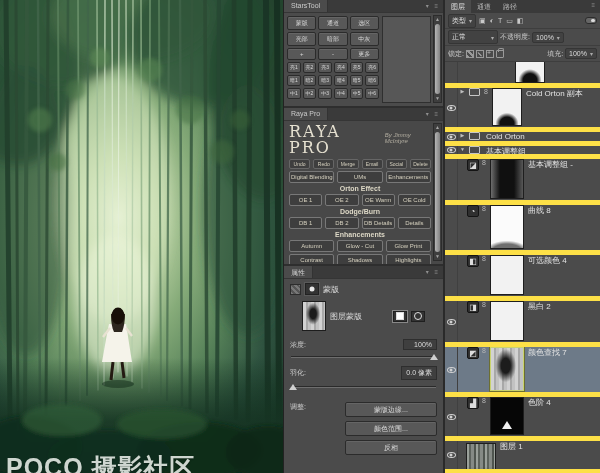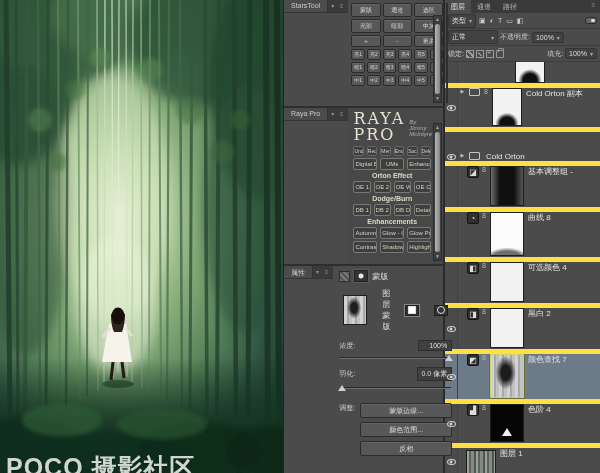--- a/index.html
+++ b/index.html
@@ -7,21 +7,21 @@
   body { font-family:"Liberation Sans", sans-serif; }
   .app { width:600px; height:473px; display:flex; background:#3a3a3a; overflow:hidden; position:relative; }
 
   
   .photo { width:283px; height:473px; position:relative; overflow:hidden; flex:none; background:#2f5340; }
   .photo svg { display:block; }
   .watermark { position:absolute; left:6px; bottom:-11px; font-size:25px; font-weight:bold; letter-spacing:1px; color:#dfe5df; opacity:.92; white-space:nowrap; text-shadow:0 1px 2px rgba(0,0,0,.35); }
 
   
   .midcol { width:160px; flex:none; display:flex; flex-direction:column; background:#2e2e2e; border-left:1px solid #222; }
-  .panel { background:#4b4b4b; display:flex; flex-direction:row; position:relative; }
+  .panel { background:#4b4b4b; display:flex; flex-direction:column; position:relative; }
   .gap { height:2px; background:#2e2e2e; flex:none; }
   .tabbar { height:13px; background:#3a3a3a; display:flex; align-items:stretch; font-size:7px; color:#ccc; flex:none; border-bottom:1px solid #353535; }
   .tab { background:#4b4b4b; padding:2px 7px 1px; border-right:1px solid #333; white-space:nowrap; }
   .tbicons { margin-left:auto; color:#8f8f8f; font-size:6px; padding:2px 3px; letter-spacing:2px; }
 
   
   .vscroll { position:absolute; right:1px; top:15px; bottom:3px; width:9px; background:#3e3e3e; border:1px solid #2c2c2c; display:flex; flex-direction:column; align-items:center; }
   .vs-arrow { font-size:5px; color:#a5a5a5; line-height:7px; }
   .vs-thumb { flex:1; width:5px; background:linear-gradient(90deg,#b5b5b5,#828282); border-radius:3px; margin:1px 0; }
 
@@ -47,21 +47,21 @@
   .rp-heading { text-align:center; font-size:7px; font-weight:bold; color:#ddd8c6; margin:2px 0 1px; }
 
   
   .props { flex:1; }
   .pr-body { flex:1; padding:4px 6px; font-size:7px; color:#ccc; }
   .pr-icons { display:flex; align-items:center; gap:4px; margin-bottom:6px; }
   .icon-grid { width:11px; height:11px; border:1px solid #2c2c2c; background:repeating-linear-gradient(45deg,#777 0 2px,#555 2px 4px); }
   .icon-maskbtn { width:14px; height:12px; background:#333; border:1px solid #222; box-shadow:0 0 0 1px #5a5a5a; position:relative; }
   .icon-maskbtn::after { content:''; position:absolute; left:50%; top:50%; transform:translate(-50%,-50%); width:5px; height:5px; border-radius:50%; background:#e8e8e8; }
   .pr-maskword { font-size:8px; color:#ddd; }
-  .pr-thumb-row { display:flex; align-items:center; gap:15px; margin:2px 4px 8px; }
+  .pr-thumb-row { display:flex; align-items:center; gap:4px; margin:2px 12px 8px; }
   .pr-thumb { width:24px; height:30px; border:1px solid #1d1d1d; }
   .pr-masktype { font-size:8px; color:#ddd; flex:1; }
   .mini-box { width:14px; height:11px; background:#333; border:1px solid #1f1f1f; position:relative; }
   .mini-box.active { box-shadow:0 0 0 1px #888; }
   .mini-box::after { content:''; position:absolute; left:50%; top:50%; transform:translate(-50%,-50%); width:6px; height:6px; border:1px solid #ddd; background:#fff; }
   .mini-box.vector::after { border-radius:50%; background:transparent; }
   .pr-slider-row { display:flex; justify-content:space-between; align-items:center; margin-top:8px; }
   .valbox { background:#3f3f3f; border:1px solid #2e2e2e; padding:1px 4px; color:#ddd; min-width:34px; text-align:right; }
   .track { position:relative; height:2px; background:#2a2a2a; border-bottom:1px solid #6e6e6e; margin:6px 1px 2px; }
   .handle { position:absolute; top:-2px; width:0; height:0; border-left:4px solid transparent; border-right:4px solid transparent; border-bottom:6px solid #cfcfcf; }
@@ -428,27 +428,35 @@
         <div class="lrow" style="height: 44px;">
           <span class="eyebox">
             <span class="eye"></span>
           </span>
           <span class="expander">▶</span>
           <span class="folder"></span>
           <span class="chain">8</span>
           <span class="lthumb t-white-blob" style="width: 30px; height: 38px;"></span>
           <span class="lname">Cold Orton 副本</span>
         </div>
-        <div class="lrow" style="height: 14px; margin-top: 20px;">
+        <div class="lrow" style="height: 14px;">
           <span class="eyebox">
             <span class="eye"></span>
           </span>
           <span class="expander">▶</span>
           <span class="folder"></span>
           <span class="lname">Cold Orton</span>
+        </div>
+        <div class="lrow" style="height: 13px;">
+          <span class="eyebox">
+            <span class="eye"></span>
+          </span>
+          <span class="expander">▼</span>
+          <span class="folder"></span>
+          <span class="lname">基本调整组</span>
         </div>
         <div class="lrow" style="height: 46px;">
           <span class="eyebox"></span>
           <span style="width: 8px;"></span>
           <span class="adjico">◪</span>
           <span class="chain">8</span>
           <span class="lthumb t-black" style="height: 40px;"></span>
           <span class="lname">基本调整组 -</span>
         </div>
         <div class="lrow" style="height: 50px;">

